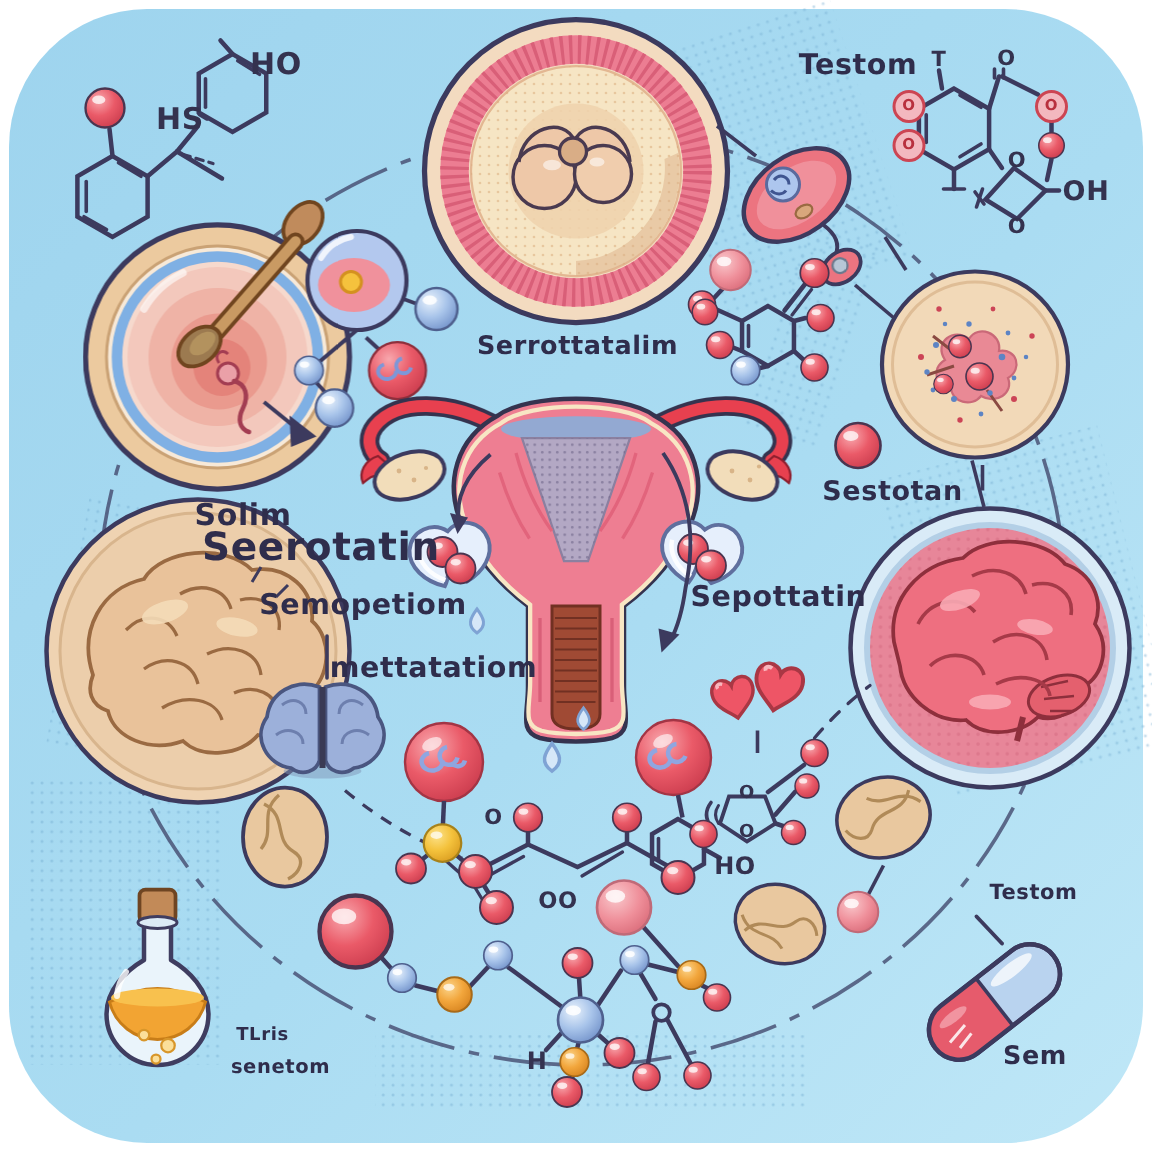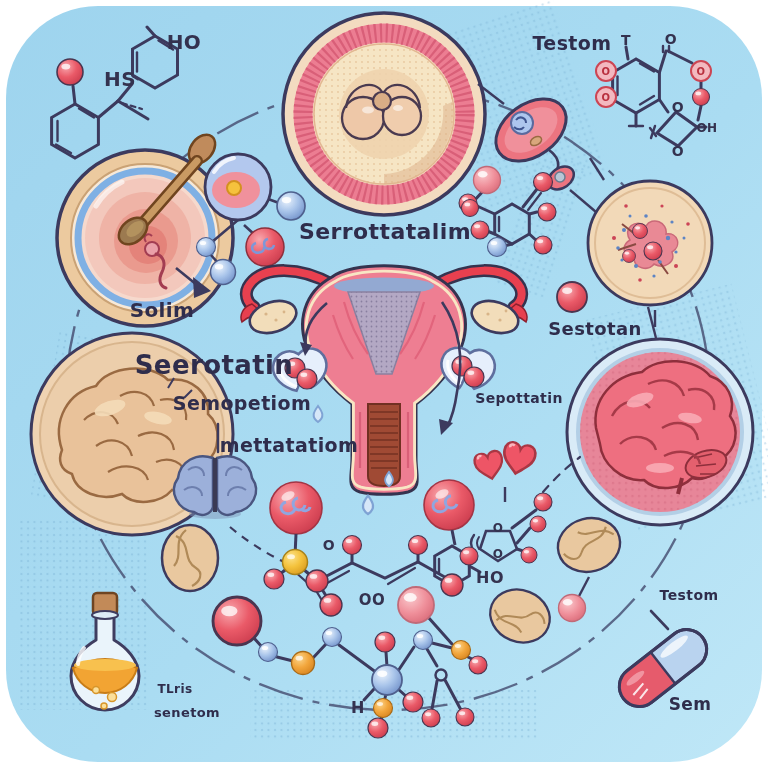--- a/index.html
+++ b/index.html
@@ -508,38 +508,38 @@
     <path d="M-40,3 l15,-3 M-37,10 l12,-3" stroke="#ffffff" stroke-width="2" opacity="0.85"></path>
   </g>
 </g>
 
 <g stroke="#3c3a5e" stroke-width="2.4" stroke-linecap="round">
   <path d="M218,424 L218,452"></path>
 </g>
 </svg>
 
 <div class="lbl" style="left:572px;top:43px;font-size:19px">Testom</div>
-<div class="lbl" style="left:385px;top:231px;font-size:22px">Serrottatalim</div>
-<div class="lbl" style="left:162px;top:310px;font-size:20px">Solim</div>
+<div class="lbl" style="left:385px;top:231px;font-size:17px">Serrottatalim</div>
+<div class="lbl" style="left:162px;top:343px;font-size:20px">Solim</div>
 <div class="lbl" style="left:214px;top:365px;font-size:26px">Seerotatin</div>
 <div class="lbl" style="left:289px;top:445px;font-size:19px">mettatatiom</div>
 <div class="lbl" style="left:242px;top:403px;font-size:19px">Semopetiom</div>
 <div class="lbl" style="left:595px;top:328px;font-size:18px">Sestotan</div>
-<div class="lbl" style="left:519px;top:398px;font-size:14px">Sepottatin</div>
+<div class="lbl" style="left:519px;top:398px;font-size:19px">Sepottatin</div>
 <div class="lbl" style="left:175px;top:689px;font-size:12px">TLris</div>
 <div class="lbl" style="left:187px;top:712px;font-size:13px">senetom</div>
 <div class="lbl" style="left:689px;top:595px;font-size:14px">Testom</div>
 <div class="lbl" style="left:690px;top:704px;font-size:17px">Sem</div>
 
 <div class="lbl chem" style="left:184px;top:42px;font-size:20px">HO</div>
 <div class="lbl chem" style="left:120px;top:79px;font-size:20px">HS</div>
 <div class="lbl chem" style="left:626px;top:40px;font-size:14px">T</div>
 <div class="lbl chem" style="left:671px;top:39px;font-size:14px">O</div>
 <div class="lbl chem" style="left:678px;top:107px;font-size:14px">O</div>
-<div class="lbl chem" style="left:707px;top:128px;font-size:12px">OH</div>
+<div class="lbl chem" style="left:724px;top:128px;font-size:18px">OH</div>
 <div class="lbl chem" style="left:678px;top:151px;font-size:14px">O</div>
 <div class="lbl atomO" style="left:606px;top:71px;font-size:10px">O</div>
 <div class="lbl atomO" style="left:606px;top:97px;font-size:10px">O</div>
 <div class="lbl atomO" style="left:701px;top:71px;font-size:10px">O</div>
 <div class="lbl chem" style="left:329px;top:545px;font-size:14px">O</div>
 <div class="lbl chem" style="left:372px;top:600px;font-size:15px">OO</div>
 <div class="lbl chem" style="left:490px;top:577px;font-size:16px">HO</div>
 <div class="lbl chem" style="left:358px;top:707px;font-size:16px">H</div>
 <div class="lbl chem" style="left:498px;top:528px;font-size:12px">O</div>
 <div class="lbl chem" style="left:498px;top:554px;font-size:12px">O</div>

